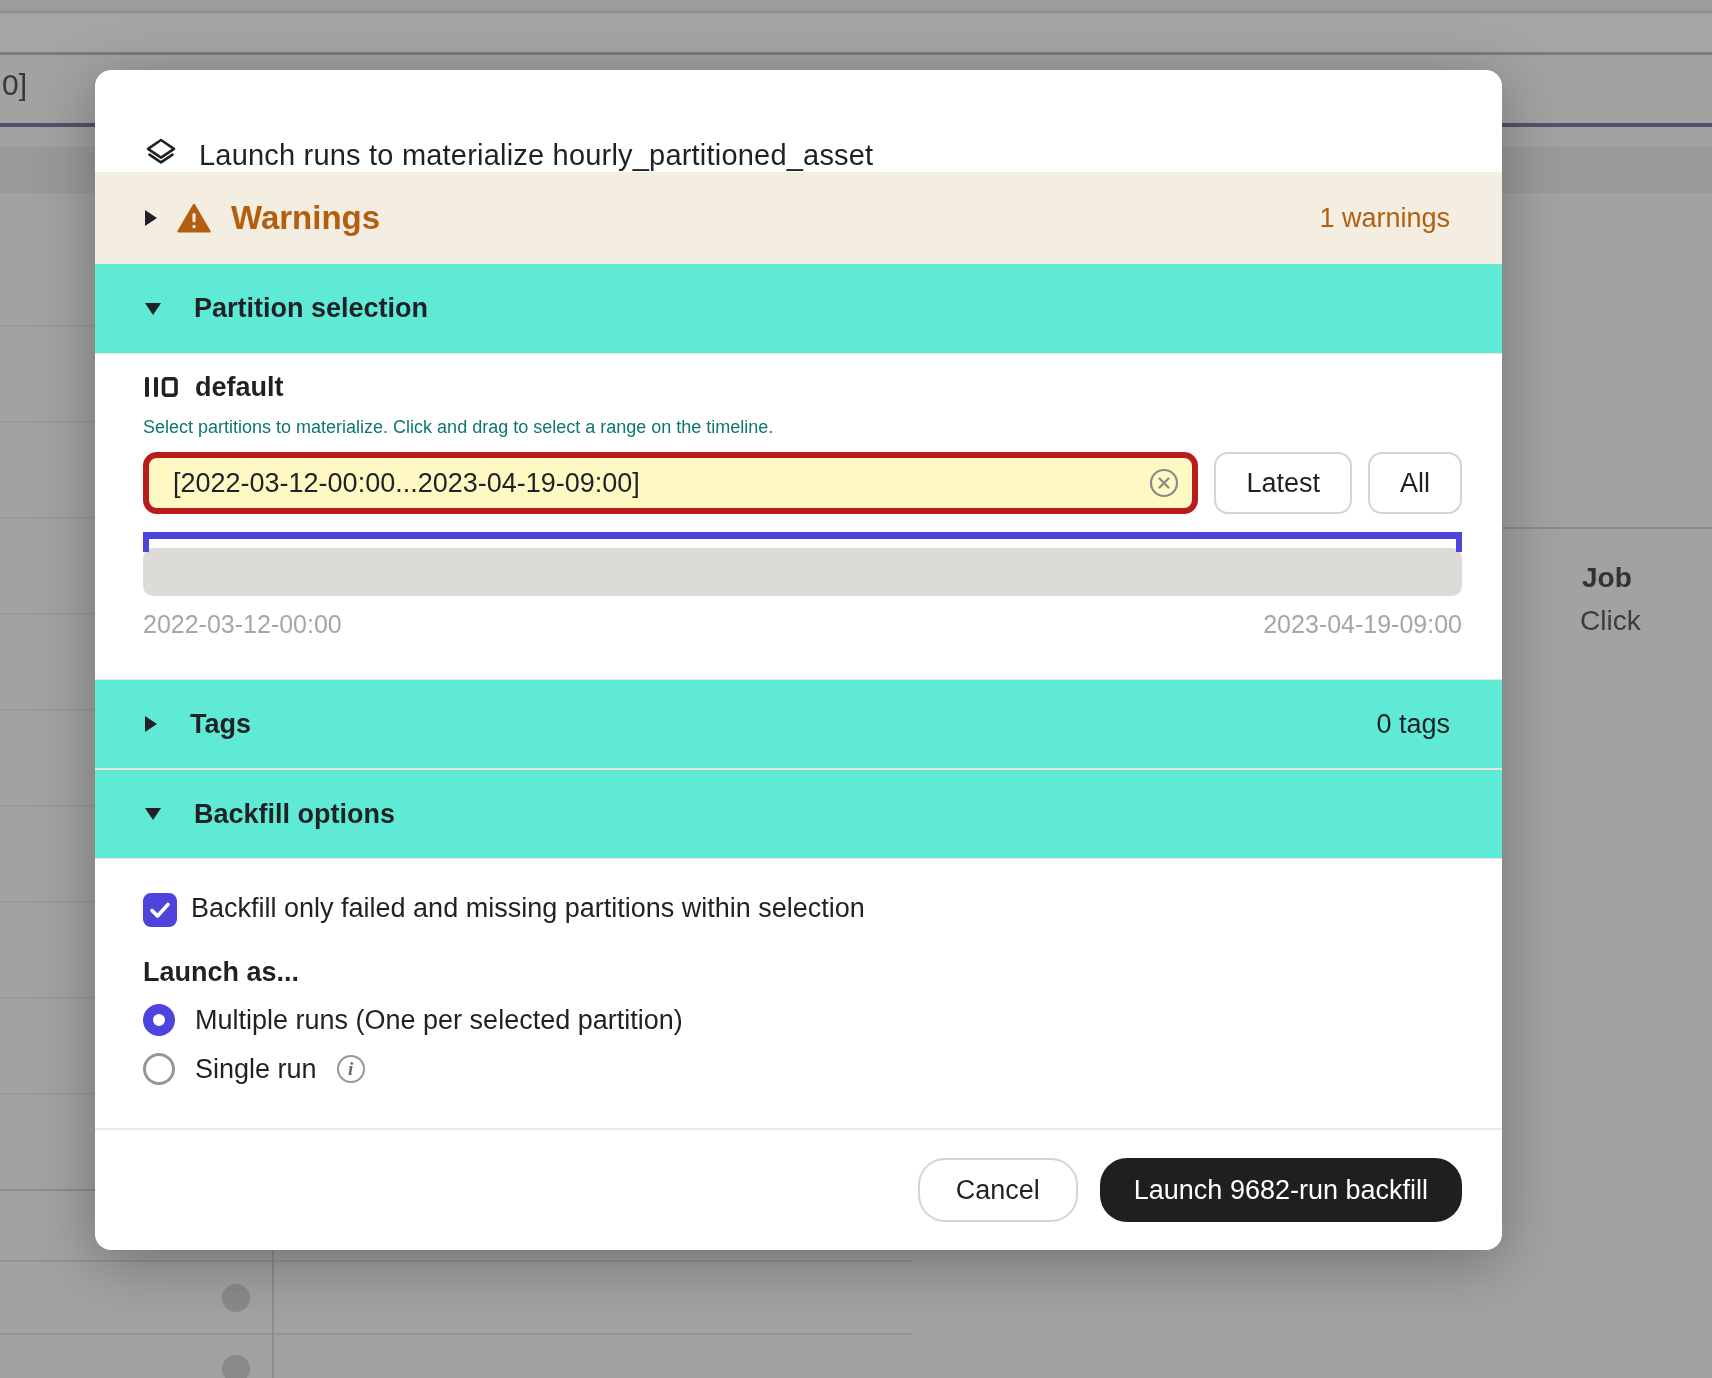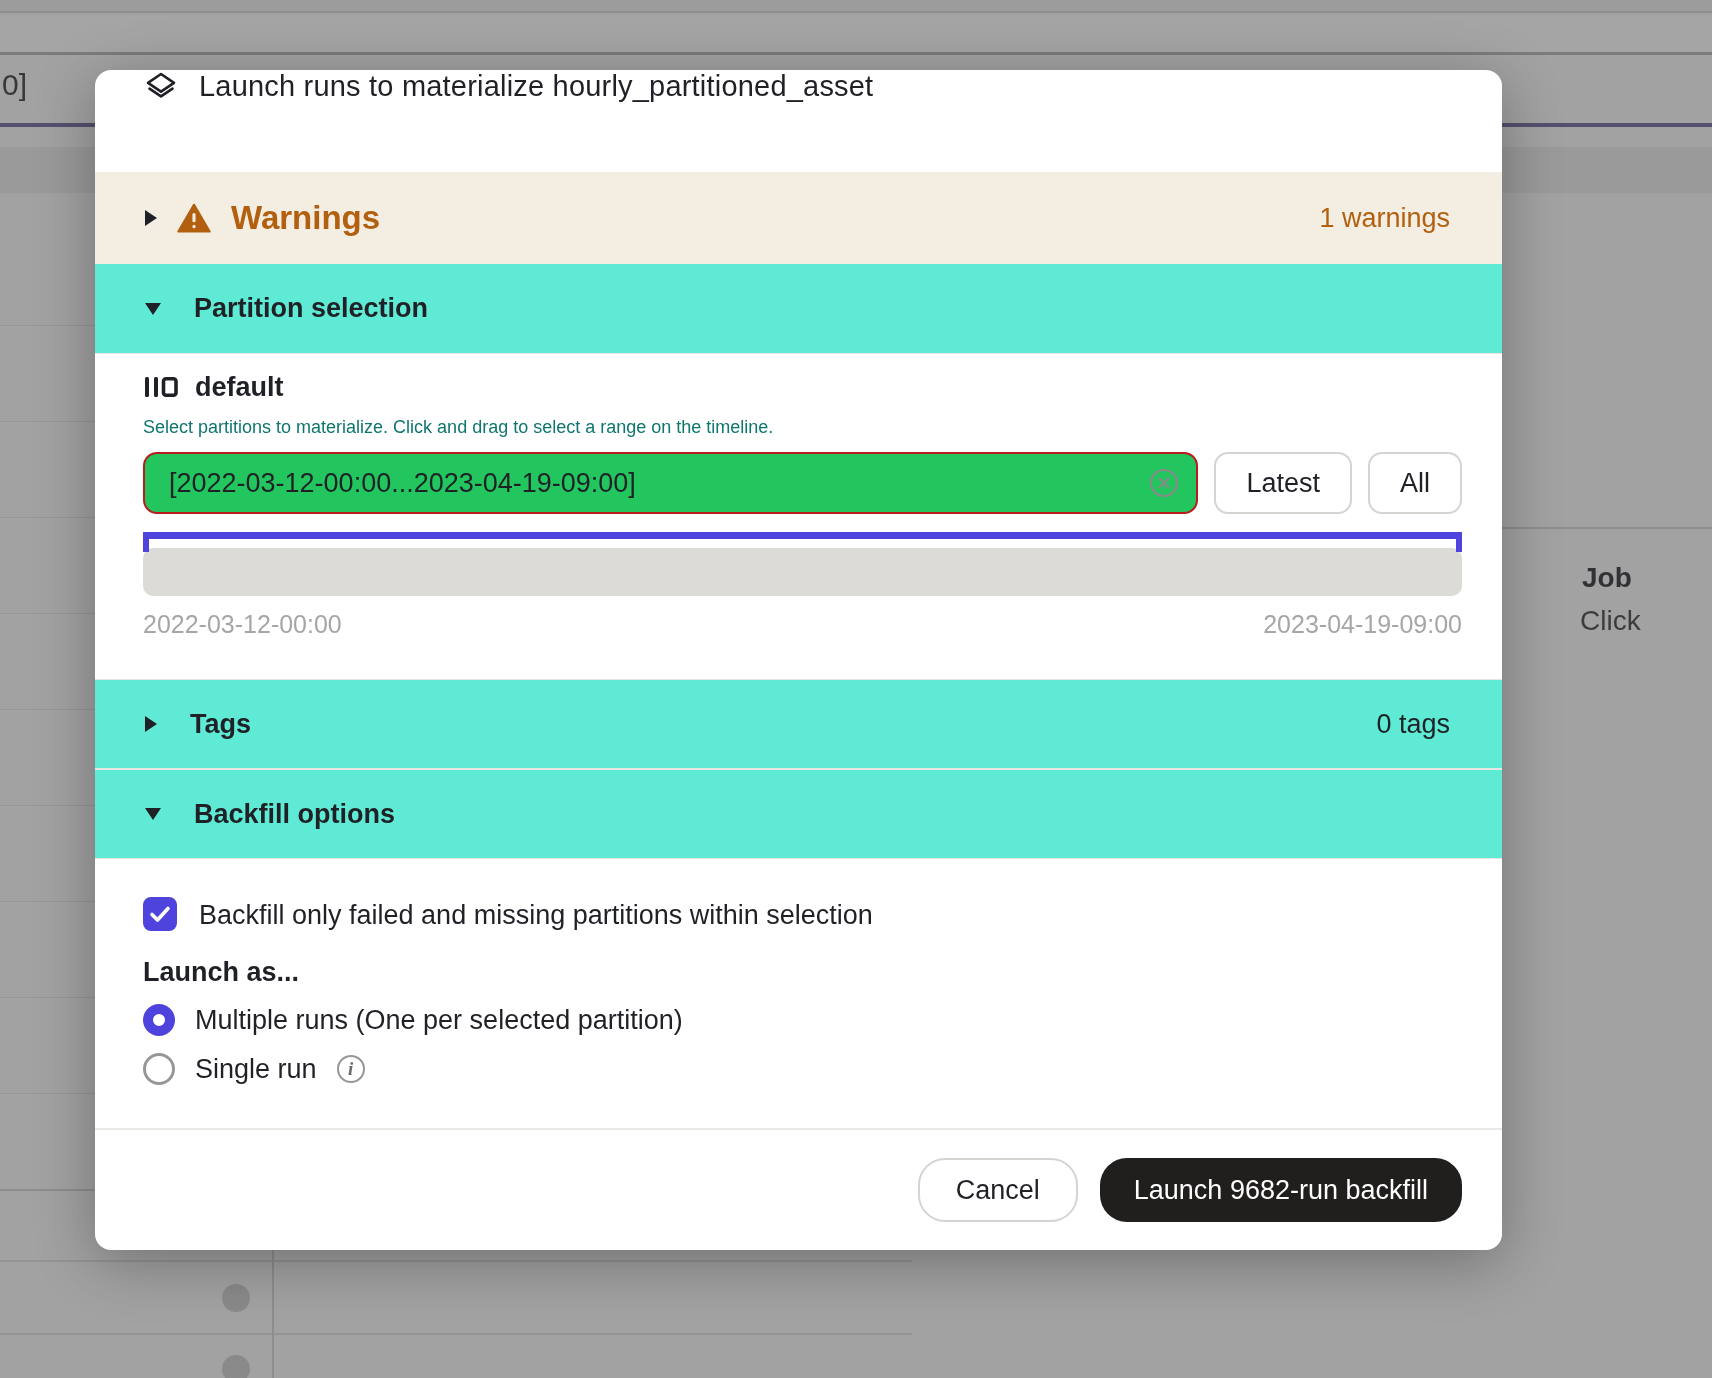--- a/index.html
+++ b/index.html
@@ -29,21 +29,21 @@
   .bg-vline  { top:1250px; left:272px; width:2px; height:128px; background:#8e8d8d; }
   .bg-dot    { width:28px; height:28px; border-radius:50%; background:#8b8a8a; }
 
   
   .modal {
     position:absolute; left:95px; top:70px; width:1407px;
     background:#fff; border-radius:16px;
     box-shadow:0 12px 60px rgba(0,0,0,.30);
     overflow:hidden;
   }
-  .title-row { height:102px; display:flex; align-items:flex-start; gap:20px; padding:0 48px; }
+  .title-row { height:102px; display:flex; align-items:flex-end; gap:20px; padding:0 48px; }
   .title-row h1 { font-size:29px; font-weight:500; color:#1f2126; letter-spacing:.2px; }
 
   .caret-right { width:0; height:0; border-left:12px solid #1f2126; border-top:8px solid transparent; border-bottom:8px solid transparent; flex:0 0 auto; }
   .caret-down  { width:0; height:0; border-top:12px solid #1f2126; border-left:8px solid transparent; border-right:8px solid transparent; flex:0 0 auto; }
 
   .warnings-row {
     height:92px; background:#f3ede2; display:flex; align-items:center;
     padding:0 52px 0 50px; gap:20px; cursor:pointer;
   }
   .warnings-row .caret-right { border-left-color:#1f2126; }
@@ -59,39 +59,39 @@
   .section-header .count { margin-left:auto; font-size:27px; font-weight:400; color:#1f2126; }
 
   .psel-body { padding:16px 40px 40px 48px; background:#fff; }
   .dim-row { display:flex; align-items:center; gap:16px; height:34px; margin-bottom:6px; }
   .dim-row .dim-name { font-size:27px; font-weight:700; }
   .psel-desc { font-size:18px; color:#0f766e; height:34px; line-height:34px; margin-bottom:8px; }
 
   .input-row { display:flex; gap:16px; margin-bottom:18px; }
   .range-wrap { flex:1; position:relative; }
   .range-input {
-    width:100%; height:62px; border:2px solid #b91c1c; border-radius:14px;
+    width:100%; height:62px; border:6px solid #b91c1c; border-radius:14px;
     padding:0 70px 0 24px; font-size:27px; color:#1f2126;
-    font-family:"Liberation Sans", sans-serif; background:#22c55e; outline:none;
+    font-family:"Liberation Sans", sans-serif; background:#fef9c3; outline:none;
   }
   .clear-btn { position:absolute; right:18px; top:15px; width:32px; height:32px; cursor:pointer; }
   .pill-btn {
     height:62px; border:2px solid #d6d4d1; border-radius:14px; background:#fff;
     font-size:27px; color:#1f2126; font-family:"Liberation Sans", sans-serif;
     padding:0 30px; cursor:pointer;
   }
 
   .sel-bar { position:relative; height:7px; background:#4f43dd; }
   .sel-bar::before, .sel-bar::after { content:""; position:absolute; top:0; width:6px; height:20px; background:#4f43dd; }
   .sel-bar::before { left:0; } .sel-bar::after { right:0; }
   .timeline { margin-top:9px; height:48px; background:#dcdbd8; border-radius:10px; cursor:crosshair; }
   .dates-row { margin-top:14px; display:flex; justify-content:space-between; font-size:25px; color:#a7a6a4; }
 
   .backfill-body { padding:34px 48px 0 48px; background:#fff; }
-  .check-row { display:flex; align-items:flex-end; gap:22px; height:38px; }
+  .check-row { display:flex; align-items:flex-start; gap:14px; height:38px; }
   .checkbox {
     width:34px; height:34px; border-radius:8px; border:2px solid #97969a; background:#fff;
     display:flex; align-items:center; justify-content:center; cursor:pointer; flex:0 0 auto;
   }
   .checkbox.checked { background:#4f43dd; border-color:#4f43dd; }
   .checkbox svg { display:none; }
   .checkbox.checked svg { display:block; }
   .check-label { font-size:27px; color:#1f2126; }
   .launch-as { margin-top:26px; font-size:27px; font-weight:700; height:32px; }
   .radio-row { display:flex; align-items:center; gap:20px; height:36px; margin-top:13px; }

